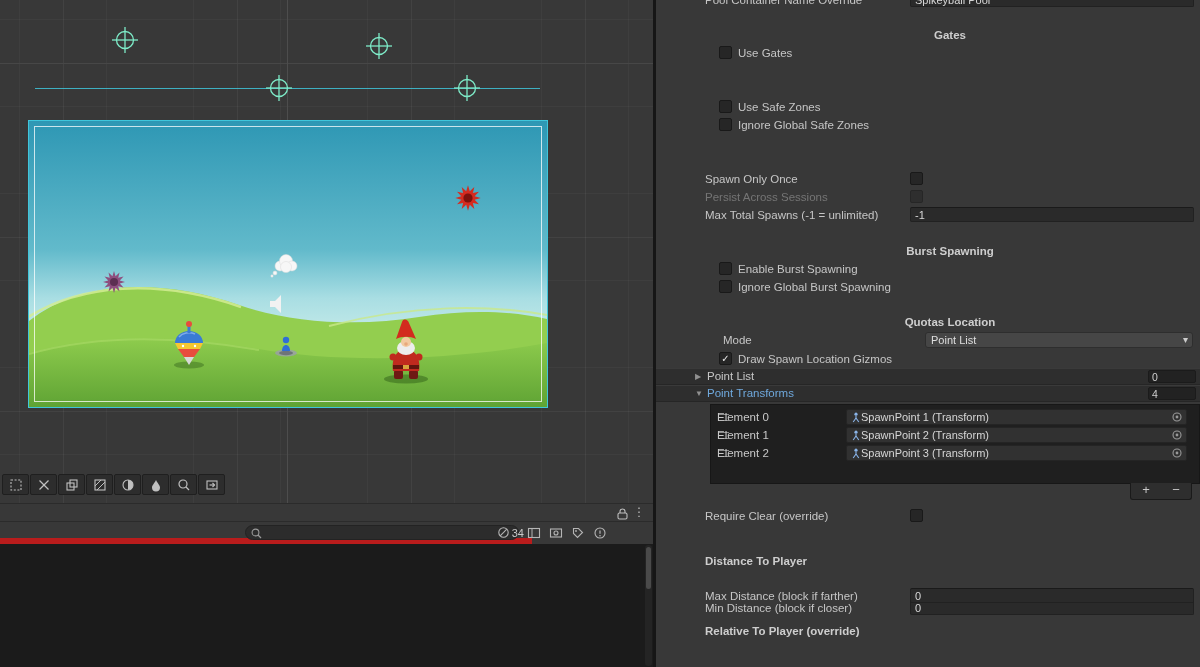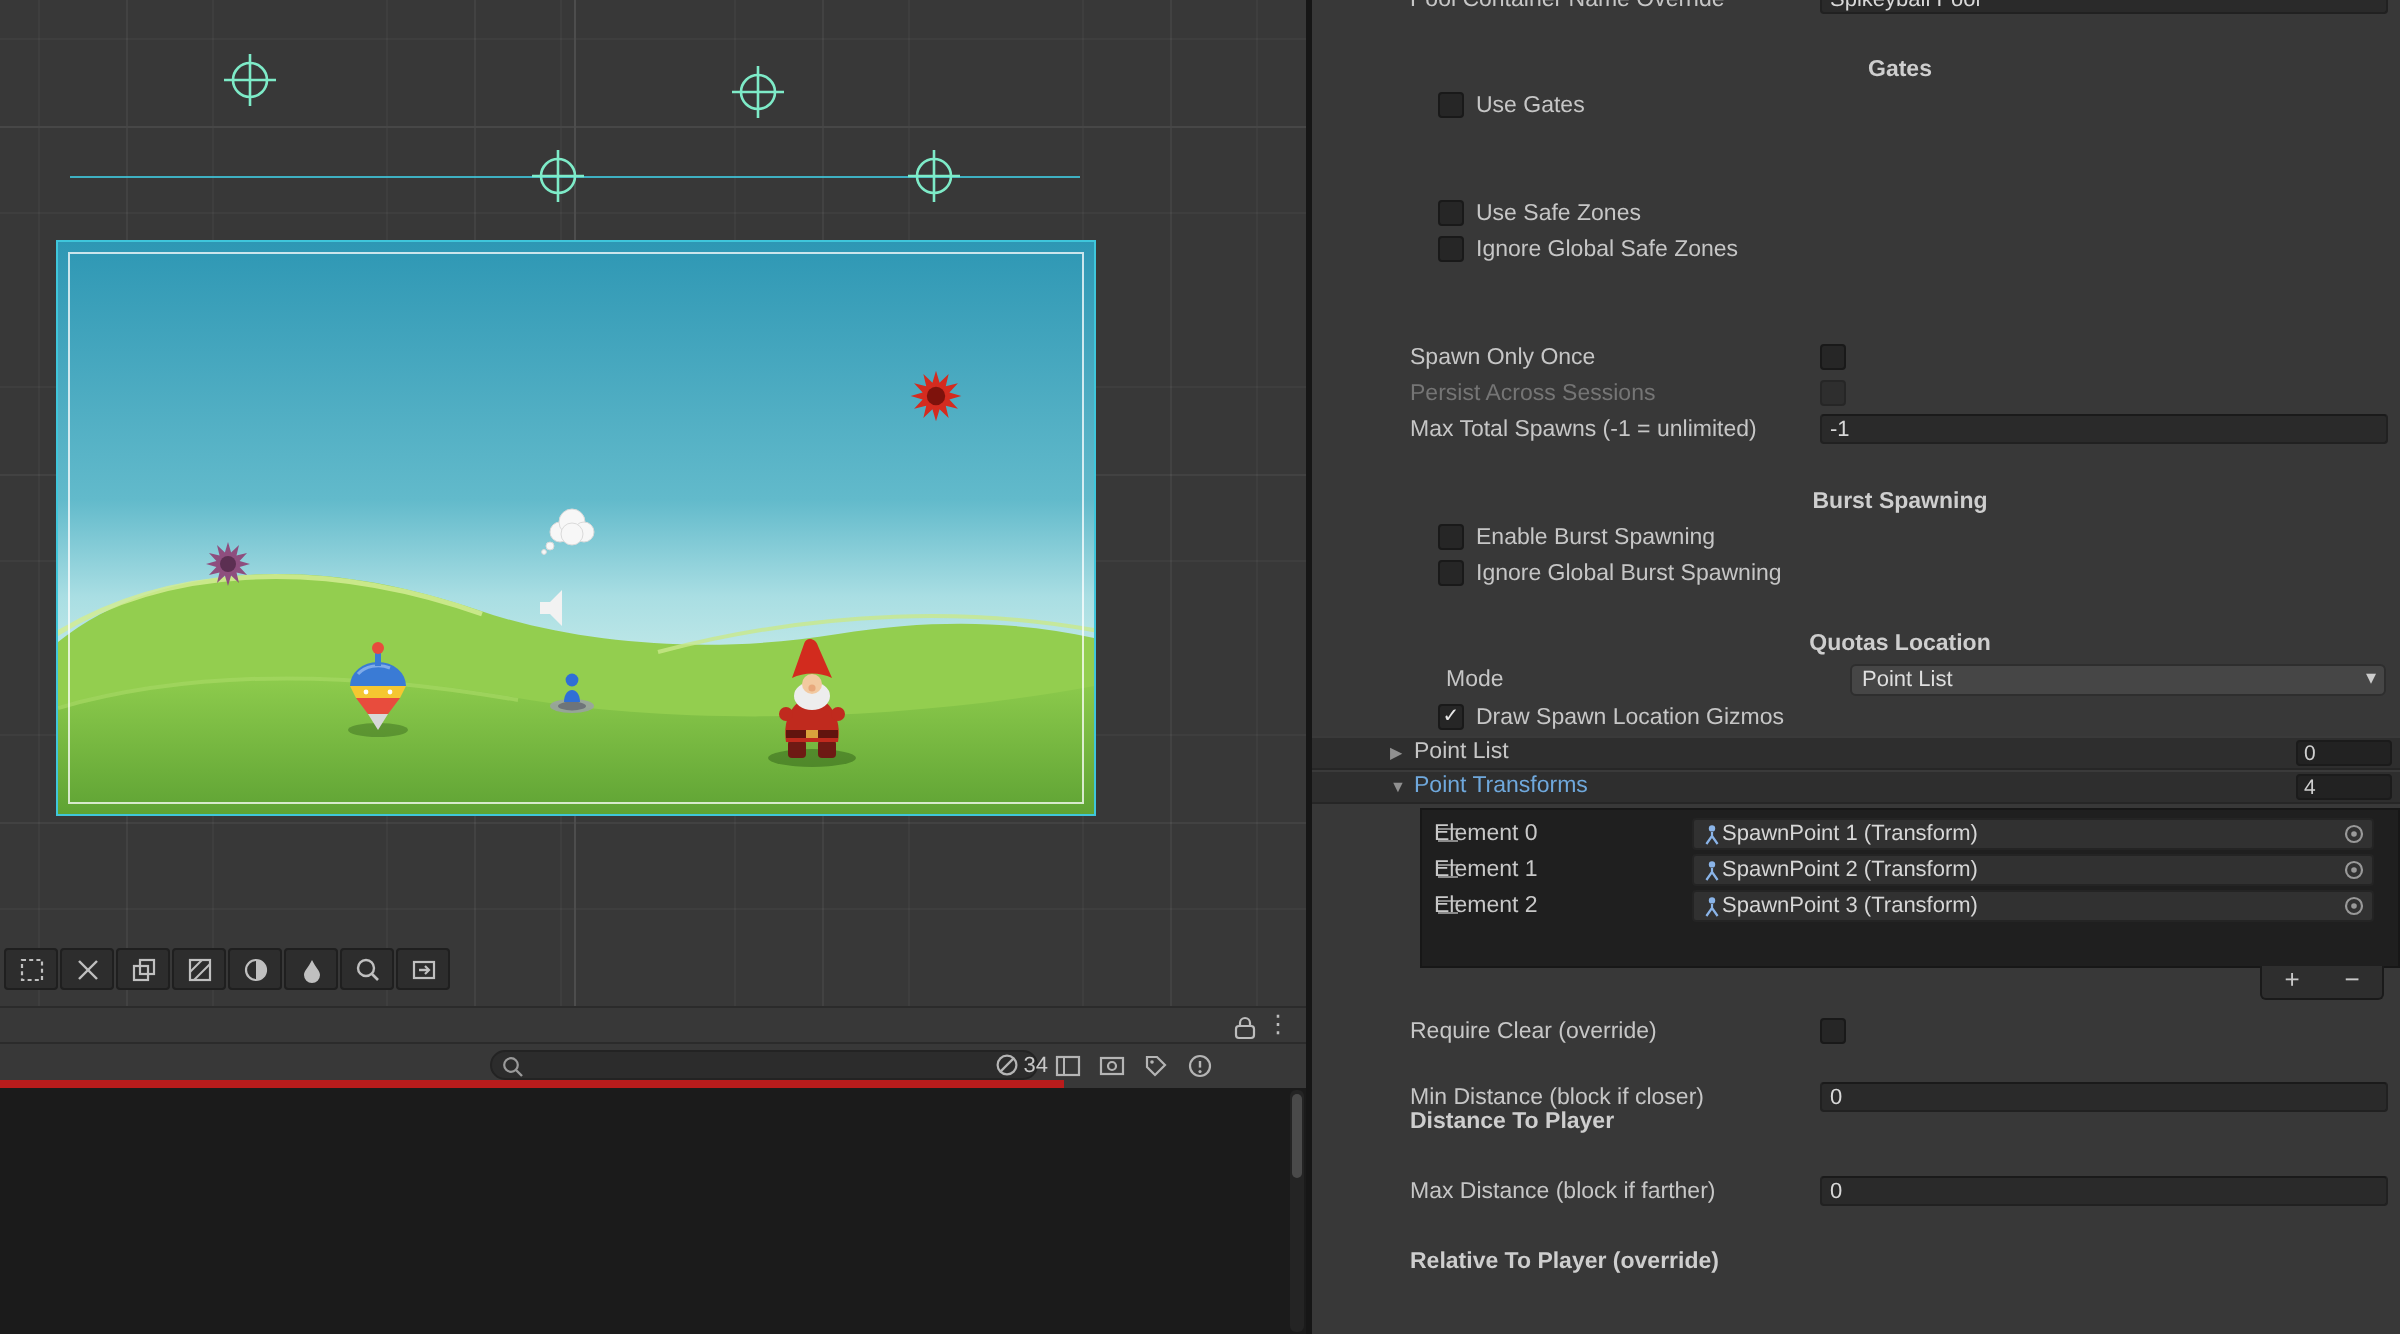--- a/index.html
+++ b/index.html
@@ -22,21 +22,21 @@
   .camera-frame{position:absolute;left:28px;top:120px;width:520px;height:288px;border:1px solid #3FC6DB;box-sizing:border-box;}
   .inner-frame{position:absolute;left:5px;top:5px;right:5px;bottom:5px;border:1px solid rgba(255,255,255,0.75);pointer-events:none;}
 
   .scene-toolbar{position:absolute;left:2px;top:474px;display:flex;gap:1px;}
   .tool-btn{width:27px;height:21px;background:#2d2d2d;border:1px solid #1f1f1f;border-radius:2px;display:flex;align-items:center;justify-content:center;box-sizing:border-box;}
 
   .dock-header{position:relative;width:653px;height:19px;background:#383838;border-top:1px solid #2b2b2b;border-bottom:1px solid #2b2b2b;box-sizing:border-box;}
   .lock-wrap{position:absolute;right:24px;top:2px;}
   .kebab{position:absolute;right:8px;top:1px;color:#bdbdbd;font-size:12px;line-height:15px;}
 
-  .console-toolbar{position:relative;width:532px;height:22px;background:#383838;border-bottom:4px solid #b91c1c;box-sizing:border-box;}
+  .console-toolbar{position:relative;width:532px;height:22px;background:#383838;border-bottom:6px solid #b91c1c;box-sizing:border-box;}
   .search-field{position:absolute;left:245px;top:3px;width:274px;height:15px;background:#2c2c2c;border:1px solid #232323;border-radius:8px;box-sizing:border-box;}
   .search-field svg{position:absolute;left:4px;top:1px;}
   .search-input{position:absolute;left:18px;top:0;width:248px;height:13px;background:transparent;border:none;outline:none;color:#d0d0d0;font:10.5px "Liberation Sans",sans-serif;}
   .ct-icon{position:absolute;top:4px;}
   .badge{position:absolute;right:8px;top:4px;display:flex;align-items:center;gap:2px;color:#c8c8c8;font-size:11px;}
 
   .console-body{position:relative;width:653px;flex:1;background:#1b1b1b;}
   .vscroll{position:absolute;right:1px;top:1px;width:7px;bottom:1px;background:#242424;border-radius:3px;}
   .vscroll-thumb{position:absolute;left:1px;top:2px;width:5px;height:42px;background:#4a4a4a;border-radius:3px;}
 
@@ -429,21 +429,21 @@
     </div>
 
     <div class="row" style="top:507px">
       <span class="lbl">Require Clear (override)</span>
       <span class="cb cb-right"></span>
     </div>
 
     <div class="row" style="top:552px">
         <span class="hdrL">Distance To Player</span>
       </div>
-    <div class="row" style="top:540px">
+    <div class="row" style="top:599px">
       <span class="lbl">Min Distance (block if closer)</span>
       <input class="ufield" value="0" style="">
     </div>
     <div class="row" style="top:587px">
       <span class="lbl">Max Distance (block if farther)</span>
       <input class="ufield" value="0" style="">
     </div>
 
     <div class="row" style="top:622px">
         <span class="hdrL">Relative To Player (override)</span>

